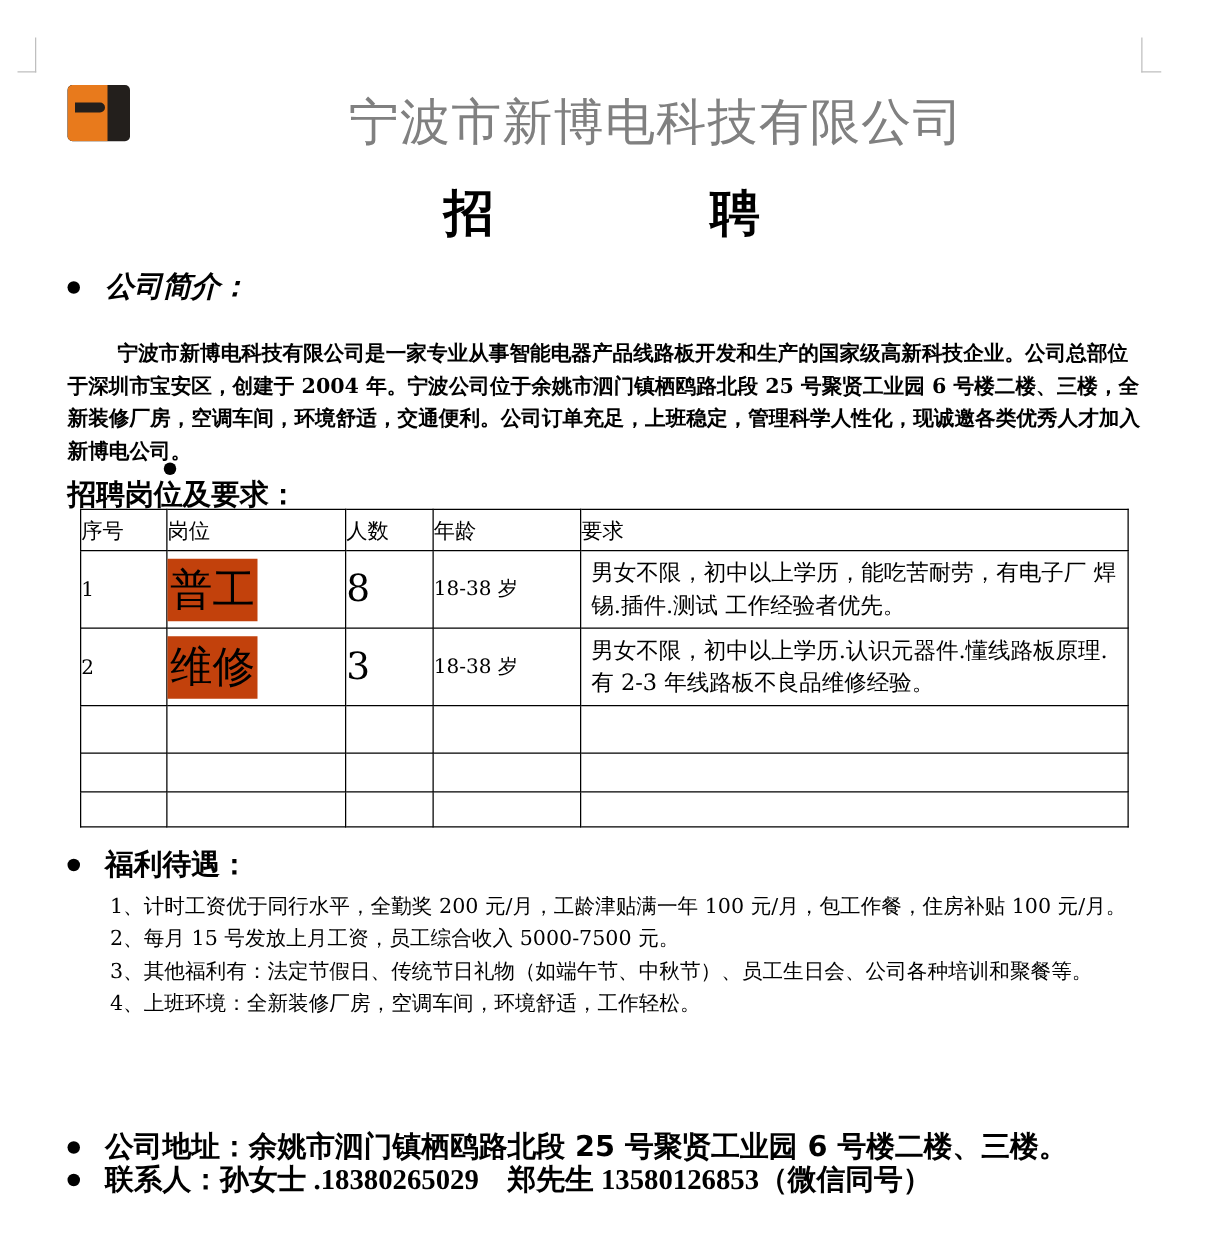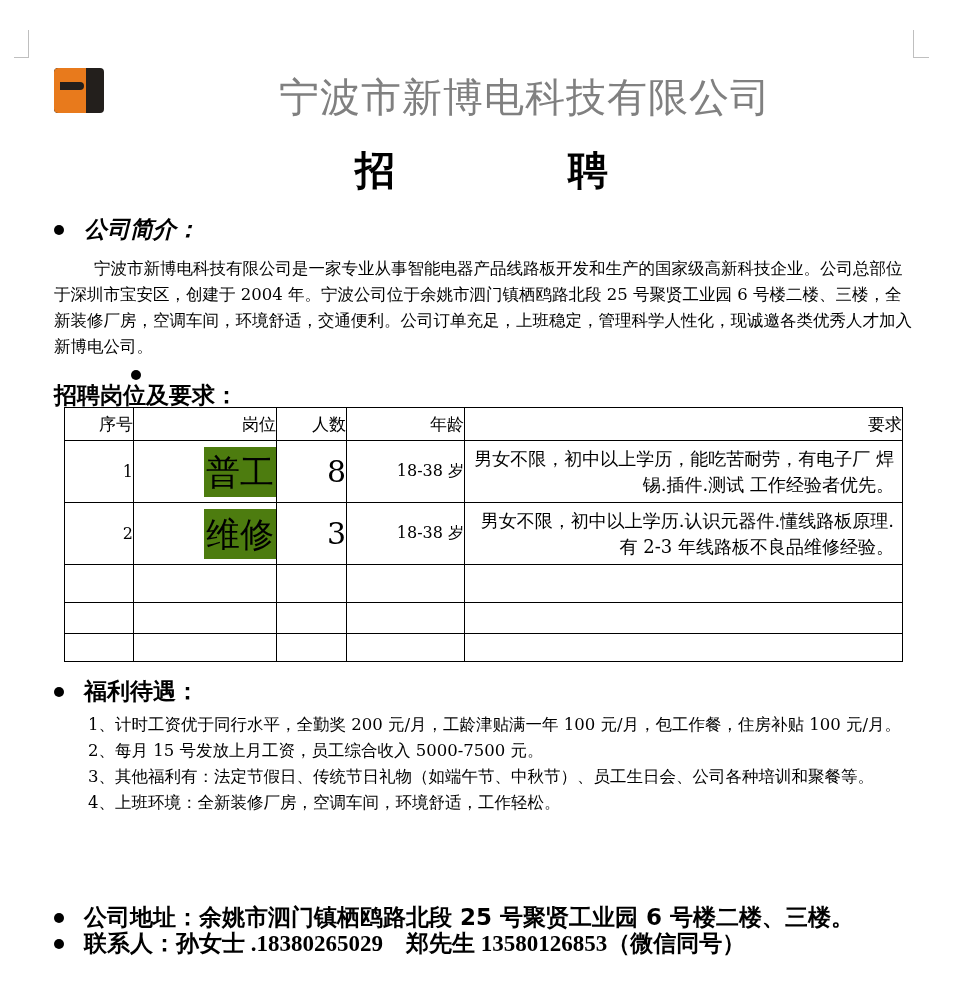--- a/index.html
+++ b/index.html
@@ -23,32 +23,32 @@
 
     .section { position: absolute; left: 54px; font-family: "DejaVu Sans", "Liberation Sans", sans-serif; font-weight: bold; font-size: 23px; display: flex; align-items: center; }
     .section .dot { width: 10px; height: 10px; border-radius: 50%; background: #000; margin-right: 20px; }
     .sec1 { top: 214px; font-style: italic; }
     .sec2 { top: 370px; flex-direction: column; }
     .sec3 { top: 676px; }
     .sec4 { top: 902px; }
     .sec5 { top: 928px; font-family: Liberation Serif, serif; }
 
     .para { position: absolute; left: 54px; width: 860px; font-size: 16.5px; line-height: 26px; }
-    .intro { top: 256px; }
+    .intro { top: 270px; font-weight: bold; }
     .indent { text-indent: 40px; }
 
     table.jobs { position: absolute; left: 64px; top: 407px; width: 839px; border-collapse: collapse; font-size: 16px; }
-    table.jobs td, table.jobs th { border: 1px solid #000; text-align: right; vertical-align: middle; font-weight: normal; }
+    table.jobs td, table.jobs th { border: 1px solid #000; text-align: left; vertical-align: middle; font-weight: normal; }
     table.jobs th { height: 33px; font-size: 17px; }
     .col1 { width: 69px; } .col2 { width: 143px; } .col3 { width: 70px; } .col4 { width: 118px; }
     .row-data td { height: 62px; }
     .row-empty1 td { height: 38px; }
     .row-empty2 td { height: 31px; }
     .row-empty3 td { height: 28px; }
-    .pos { display: inline-block; background: #4d7c0f; font-size: 34px; line-height: 50px; padding: 0 2px; }
+    .pos { display: inline-block; background: #c2410c; font-size: 34px; line-height: 50px; padding: 0 2px; }
     .count { font-size: 30px; }
     .req { text-align: right; padding: 0 8px; line-height: 26px; font-size: 18px; }
 
     .benefits { top: 712px; }
     .benefits p { text-indent: 34px; }
 
     .contact-line { font-size: 23px; }
   </style>
 </head>
 <body>

